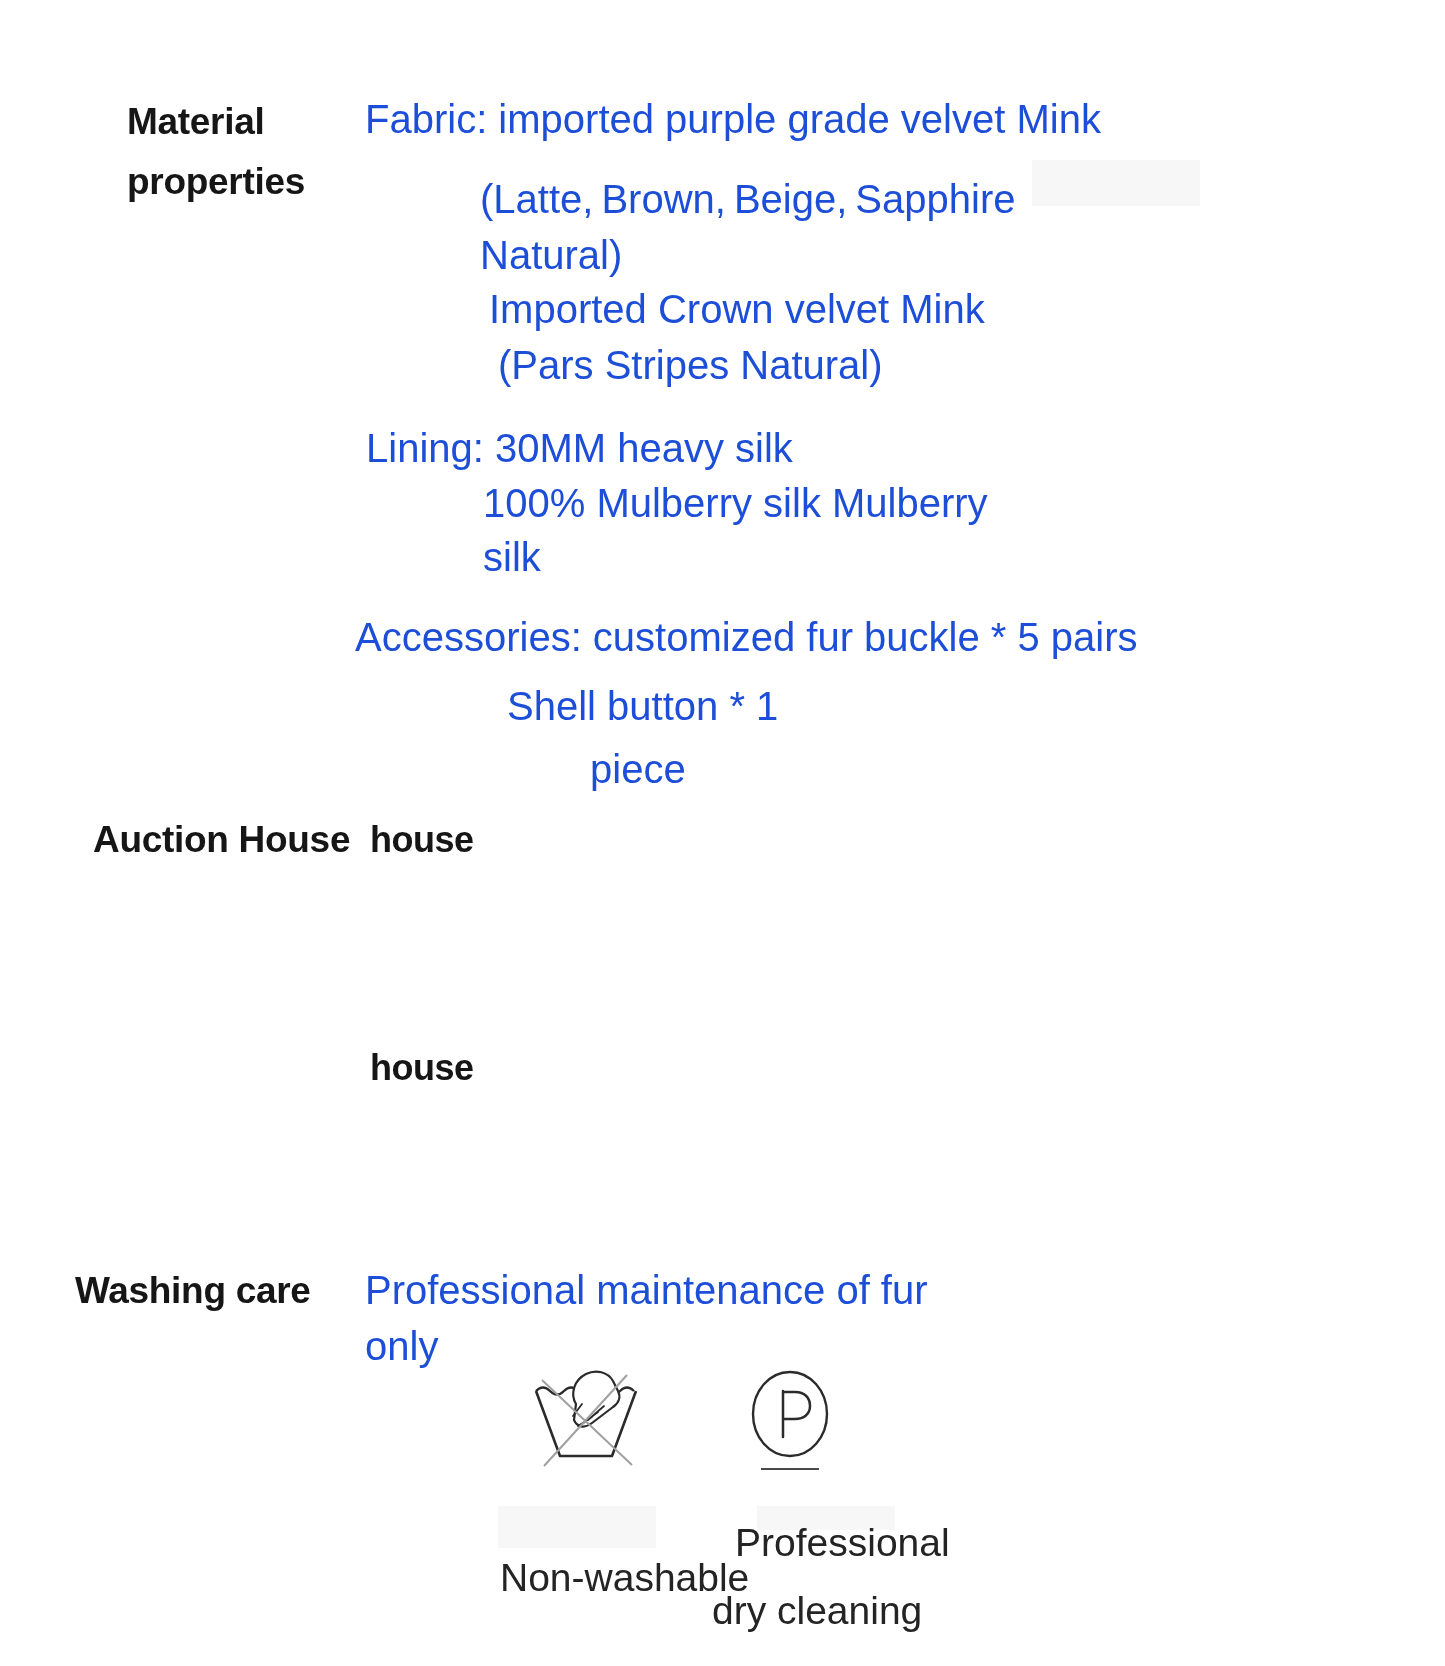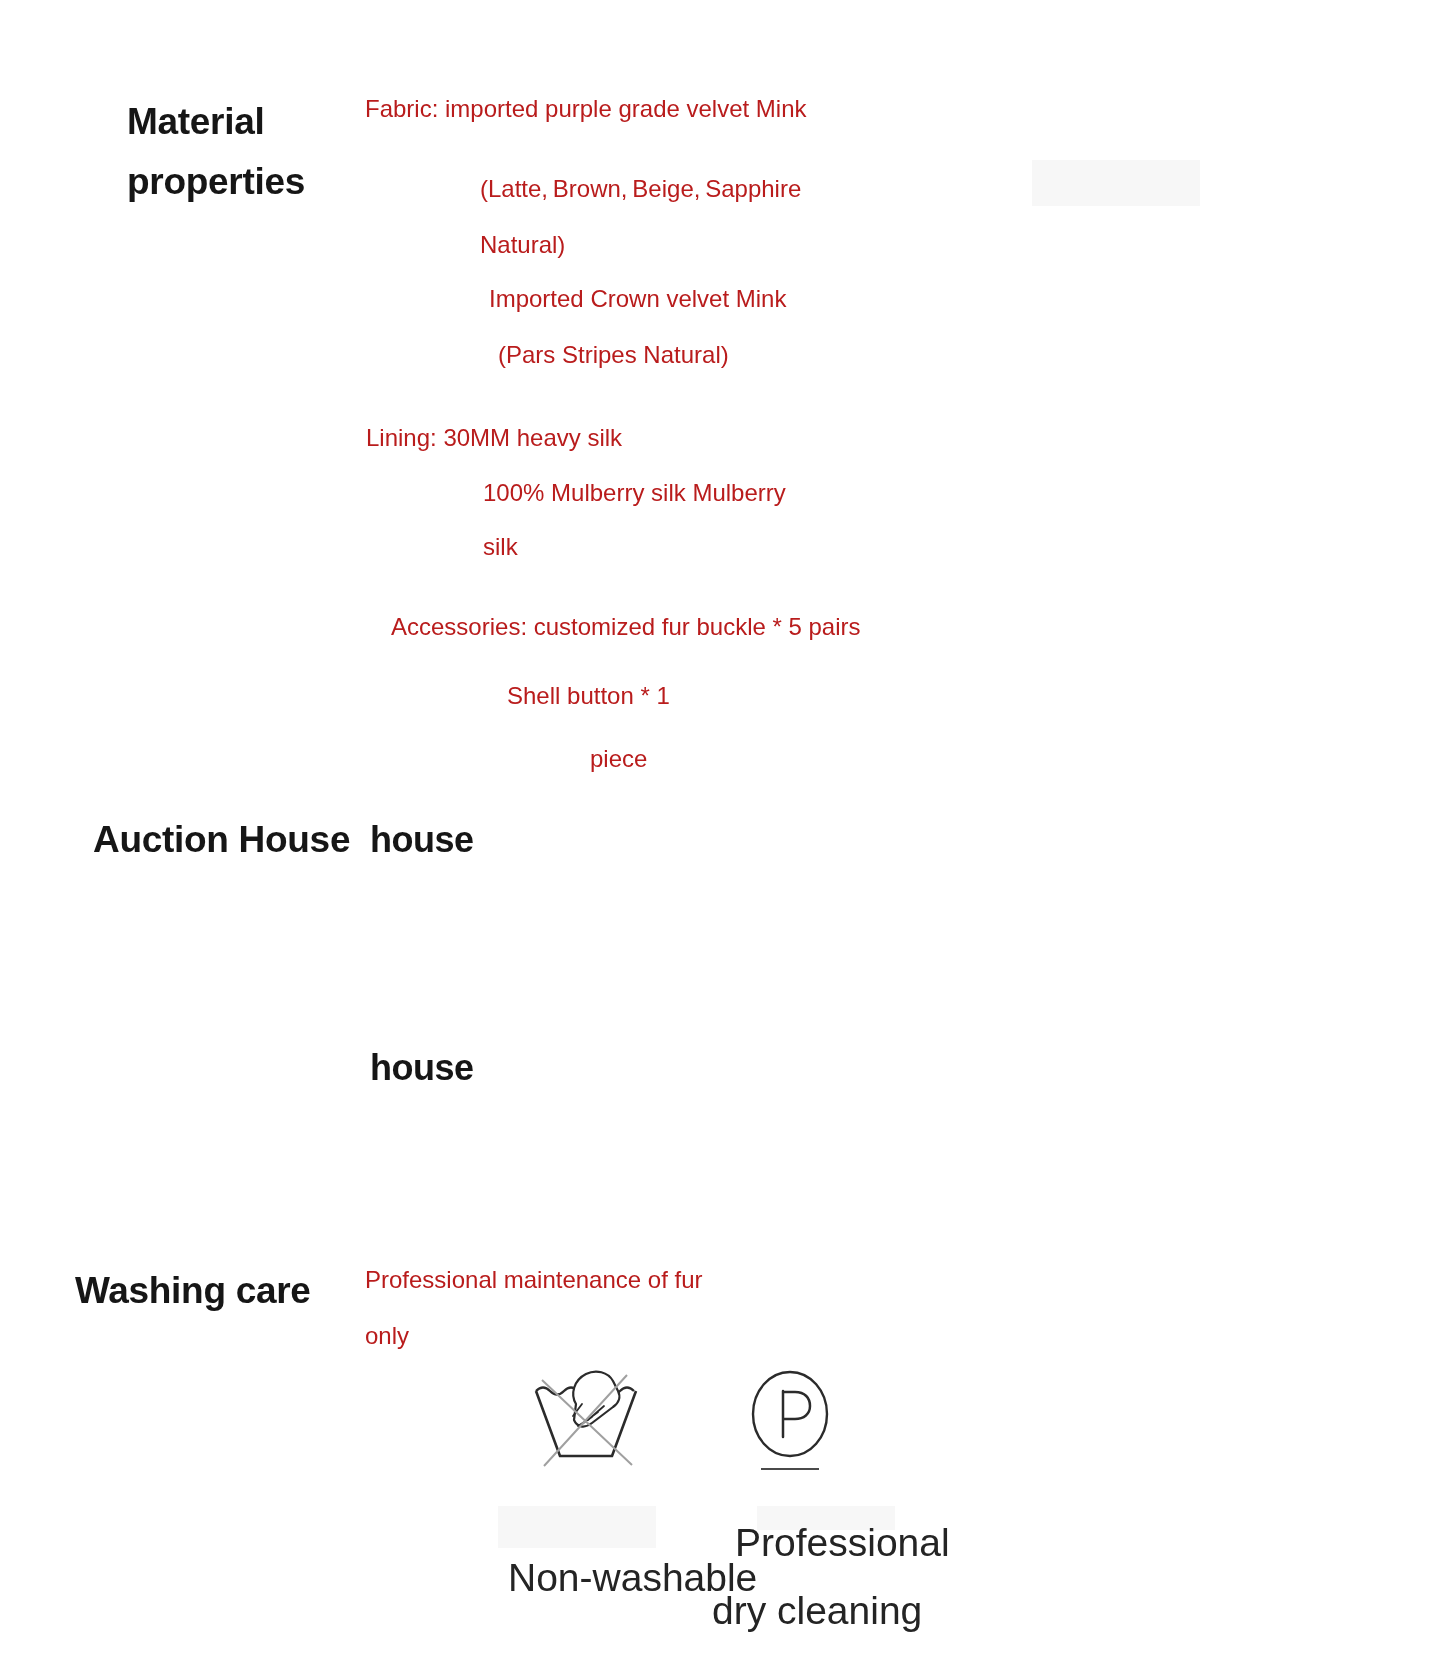--- a/index.html
+++ b/index.html
@@ -4,53 +4,53 @@
 <style>
   html,body{margin:0;padding:0;background:#ffffff;}
   .page{
     position:relative;
     width:1427px;height:1666px;
     background:#ffffff;
     overflow:hidden;
     font-family:"Liberation Sans","DejaVu Sans",sans-serif;
     color:#1e1e1e;
   }
-  .t{position:absolute;white-space:nowrap;font-size:24px;line-height:1.2;color:#b91c1c;}
+  .t{position:absolute;white-space:nowrap;font-size:40px;line-height:1.2;color:#1d4ed8;}
   .h{position:absolute;white-space:nowrap;font-size:37px;line-height:1.2;font-weight:700;letter-spacing:-0.3px;color:#161616;}
   .hb{position:absolute;white-space:nowrap;font-size:36px;line-height:63px;font-weight:700;letter-spacing:-0.5px;color:#161616;}
   .cap{position:absolute;white-space:nowrap;font-size:39px;line-height:1.2;color:#242424;}
   .ov{position:absolute;background:#f7f7f7;}
 
   
   .material-label-1{left:127px;top:100px;}
   .material-label-2{left:127px;top:160px;}
   .fabric-line{left:365px;top:95px;}
   .fabric-d0{left:480px;top:175px;}
   .fabric-d1{left:480px;top:231px;}
   .fabric-d2{left:489px;top:285px;}
   .fabric-d3{left:498px;top:341px;}
   .lining-line{left:366px;top:424px;}
   .lining-d0{left:483px;top:479px;}
   .lining-d1{left:483px;top:533px;}
-  .acc-line{left:355px;top:613px;margin-left:36px;}
+  .acc-line{left:355px;top:613px;}
   .acc-d0{left:507px;top:682px;}
   .acc-d1{left:590px;top:745px;}
 
   
   .auction-label{left:93px;top:818px;}
   .house1{left:370px;top:808px;}
   .house2{left:370px;top:1036px;}
 
   
   .washing-label{left:75px;top:1269px;}
   .note-0{left:365px;top:1266px;}
   .note-1{left:365px;top:1322px;}
   .icon-nowash{position:absolute;left:530px;top:1366px;}
   .icon-dryclean{position:absolute;left:744px;top:1368px;}
-  .cap-nonwash{left:500px;top:1555px;margin-left:8px;}
+  .cap-nonwash{left:500px;top:1555px;}
   .cap-prof-1{left:735px;top:1520px;}
   .cap-prof-2{left:712px;top:1588px;}
 
   
   .ov1{left:1032px;top:160px;width:168px;height:46px;}
   .ov2{left:498px;top:1506px;width:158px;height:42px;}
   .ov3{left:757px;top:1506px;width:138px;height:24px;}
 </style>
 </head>
 <body>

